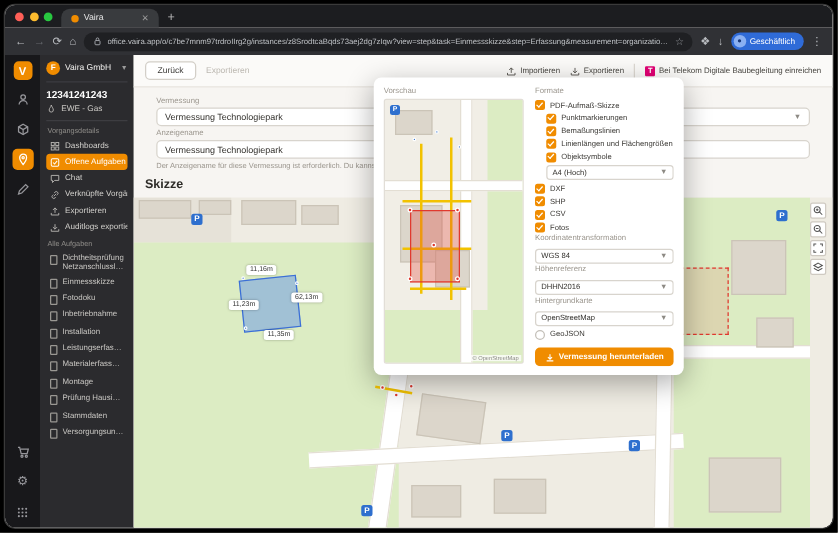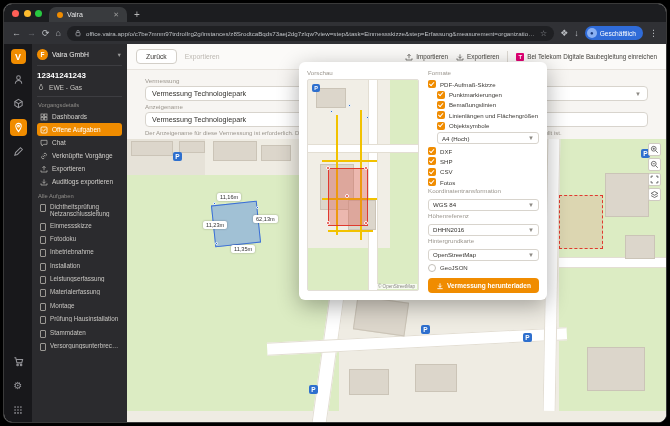--- a/index.html
+++ b/index.html
@@ -37,21 +37,21 @@
   .app { display:flex; height:380px; }
   .rail { width:28px; background:#18181b; display:flex; flex-direction:column; align-items:center;
     padding:5px 0 6px; gap:7px; flex:none; }
   .logo { width:15px; height:15px; border-radius:4px; background:#f08c00; color:#fff; font-weight:bold;
     font-size:9px; display:flex; align-items:center; justify-content:center; }
   .rail-ic { width:17px; height:17px; border-radius:4px; display:flex; align-items:center;
     justify-content:center; color:#96969b; font-size:10px; }
   .rail-ic.active { background:#f08c00; color:#fff; }
   .rail-spacer { flex:1; }
 
-  .sidebar { width:95px; background:#2b2b2e; color:#d8d6d2; display:flex; flex-direction:column;
+  .sidebar { width:75px; background:#2b2b2e; color:#d8d6d2; display:flex; flex-direction:column;
     padding:5px; overflow:hidden; flex:none; }
   .side-header { display:flex; align-items:center; gap:4px; padding-bottom:5px; border-bottom:1px solid #3d3d41; }
   .side-avatar { width:11px; height:11px; border-radius:50%; background:#f08c00; color:#fff; font-size:6.5px;
     font-weight:bold; display:flex; align-items:center; justify-content:center; flex:none; }
   .org { font-size:6.8px; color:#efeeec; flex:1; white-space:nowrap; overflow:hidden; text-overflow:ellipsis; }
   .chev { font-size:5.5px; color:#9a9a9a; }
   .proc-id { font-size:8px; font-weight:bold; color:#fff; margin:5px 0 3px; }
   .proc-type { display:flex; gap:4px; align-items:center; font-size:6.6px; color:#c9c7c3;
     padding-bottom:5px; border-bottom:1px solid #3d3d41; }
   .section-label { font-size:5.8px; color:#8f8d89; margin:5px 1px 2px; }
@@ -370,20 +370,21 @@
           <span>Vermessung Technologiepark</span>
           <span class="sel-chev">▼</span>
         </div>
         <div class="f-label">Anzeigename</div>
         <div class="f-input">
           <span>Vermessung Technologiepark</span>
         </div>
         <div class="f-help">Der Anzeigename für diese Vermessung ist erforderlich. Du kannst den Schritt erst abschließen und die Aufgabe abschicken, wenn dieses Feld ausgefüllt ist.</div>
       </div>
 
+      <div class="sketch-heading">Skizze</div>
 
       <div class="map">
 
         <div class="shape pave" style="left:0;top:0;width:78px;height:36px"></div>
         <div class="shape green" style="left:0;top:36px;width:212px;height:236px"></div>
         <div class="shape green" style="left:432px;top:0;width:109px;height:272px"></div>
 
         <div class="shape road" style="left:196px;top:118px;width:15px;height:170px;transform:rotate(8deg)"></div>
         <div class="shape roadh" style="left:140px;top:196px;width:300px;height:13px;transform:rotate(-3deg)"></div>
         <div class="shape road" style="left:418px;top:0;width:13px;height:272px;transform:rotate(1deg)"></div>

